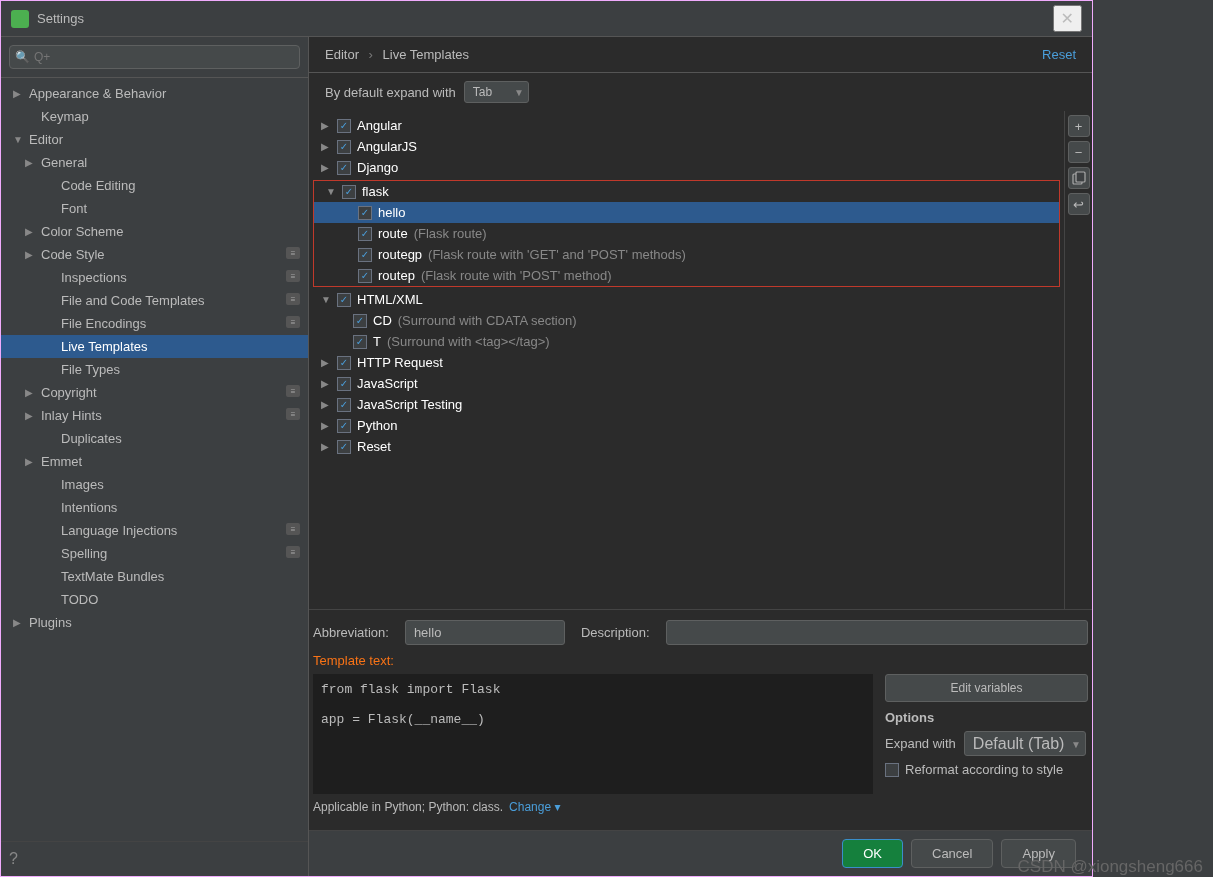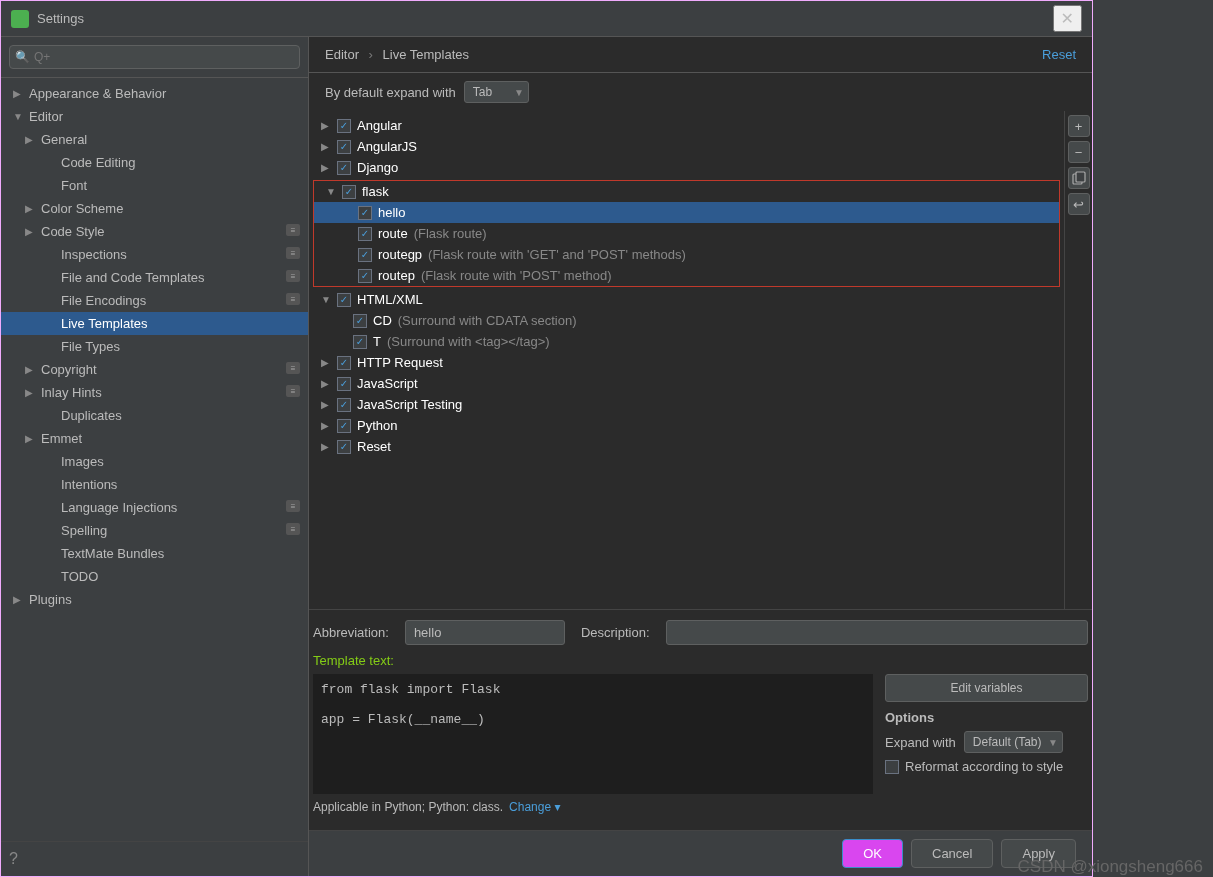--- a/index.html
+++ b/index.html
@@ -302,21 +302,21 @@
       background: #45494a;
       border: 1px solid #5e6060;
       border-radius: 3px;
       color: #bbbbbb;
       padding: 4px 8px;
       font-size: 13px;
       outline: none;
       flex: 1;
     }
 
-    .template-text-label { color: #84cc16; font-size: 13px; margin-bottom: 4px; }
+    .template-text-label { color: #f97316; font-size: 13px; margin-bottom: 4px; }
 
     .template-editor-row {
       display: flex;
       gap: 12px;
     }
 
     .template-editor {
       flex: 0 0 560px;
       height: 120px;
       background: #1e1e1e;
@@ -357,21 +357,21 @@
       align-items: center;
       gap: 8px;
       margin-bottom: 6px;
     }
     .options-select {
       background: #45494a;
       border: 1px solid #5e6060;
       border-radius: 3px;
       color: #bbbbbb;
       padding: 3px 20px 3px 8px;
-      font-size: 12px;
+      font-size: 16px;
       outline: none;
       appearance: none;
       -webkit-appearance: none;
       cursor: pointer;
     }
     .checkbox-row {
       display: flex;
       align-items: center;
       gap: 6px;
     }
@@ -403,21 +403,21 @@
       flex-shrink: 0;
     }
     .btn {
       padding: 6px 20px;
       border-radius: 4px;
       cursor: pointer;
       font-size: 13px;
       border: 1px solid transparent;
     }
     .btn-primary {
-      background: #d946ef;
+      background: #15803d;
       color: white;
       border-color: #3a8eca;
       text-align: right;
     }
     .btn-secondary {
       background: #45494a;
       color: #bbbbbb;
       border-color: #5e6060;
     }
 
@@ -457,20 +457,24 @@
         </div>
       </div>
 
       <div class="sidebar-tree">
 
         <div class="tree-item">
           <span class="arrow">▶</span>
           <span>Appearance &amp; Behavior</span>
         </div>
 
+        <div class="tree-item tree-indent-1">
+          <span class="arrow"></span>
+          <span>Keymap</span>
+        </div>
 
         <div class="tree-item">
           <span class="arrow">▼</span>
           <span>Editor</span>
         </div>
 
         <div class="tree-item tree-indent-1">
           <span class="arrow">▶</span>
           <span>General</span>
         </div>

